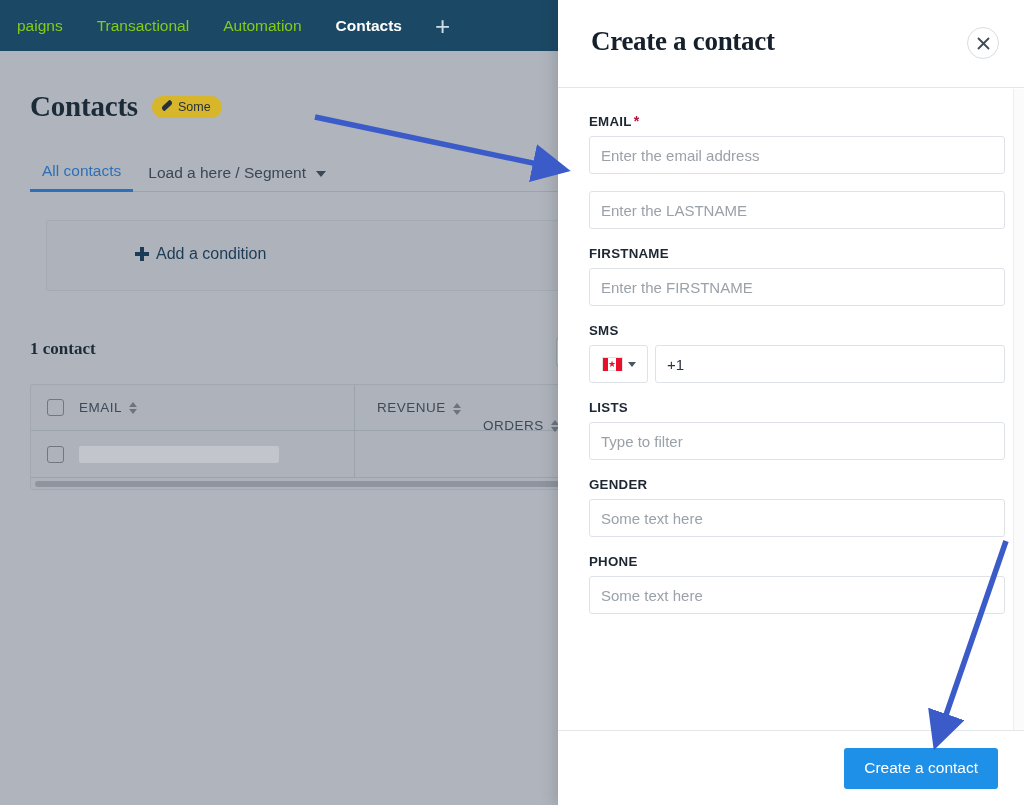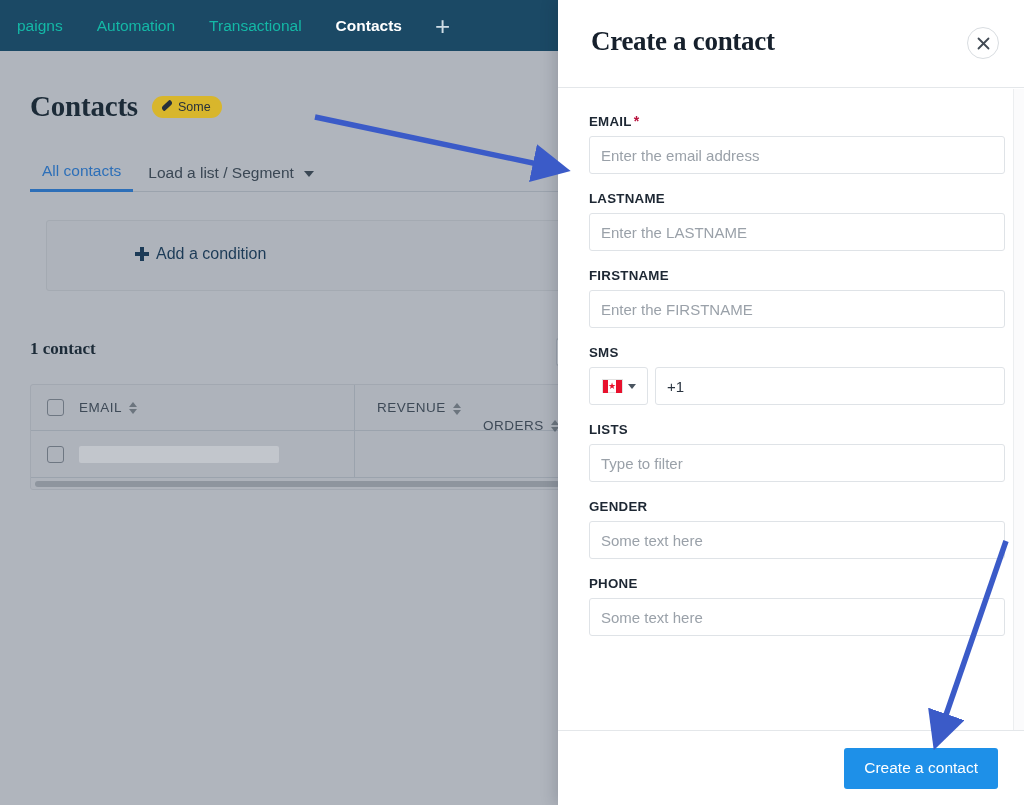--- a/index.html
+++ b/index.html
@@ -31,21 +31,21 @@
     position: absolute;
     top: 0; left: 0;
     width: 1024px;
     height: 51px;
     background: #1b4965;
     display: flex;
     align-items: center;
     padding-left: 0;
   }
   .nav-item {
-    color: #14b8a6;
+    color: #84cc16;
     font-size: 15.5px;
     padding: 0 17px;
     white-space: nowrap;
     line-height: 51px;
   }
   .nav-item.active { color: #ffffff; font-weight: bold; }
   .nav-plus {
     color: #cfdde6;
     font-size: 26px;
     font-weight: 300;
@@ -430,40 +430,40 @@
 </style>
 </head>
 <body>
 
 <div id="root">
 
   <div id="bg-app">
 
     <div id="topnav">
       <span class="nav-item">paigns</span>
+      <span class="nav-item">Transactional</span>
       <span class="nav-item">Automation</span>
-      <span class="nav-item">Transactional</span>
       <span class="nav-item active">Contacts</span>
       <span class="nav-plus">+</span>
     </div>
 
     <div id="page-body">
 
       <div id="page-title-row">
         <span id="page-title">Contacts</span>
         <span id="beta-badge">
           <span class="flask-glyph"></span>
           <span>Some</span>
         </span>
       </div>
 
       <div id="tabs-row">
         <span class="tab active">All contacts</span>
         <span class="tab">
-          <span>Load a list / Segment</span>
+          <span>Load a here / Segment</span>
           <span class="caret"></span>
         </span>
       </div>
 
       <div id="condition-box">
         <div id="add-condition">
           <span class="plus-glyph"></span>
           <span>Add a condition</span>
         </div>
       </div>
@@ -533,21 +533,20 @@
     <div id="panel-body">
 
       <div class="field">
         <label class="field-label">
           <span>EMAIL</span><span class="req-star">*</span>
         </label>
         <input class="field-input" type="text" placeholder="Enter the email address" style="">
       </div>
 
       <div class="field">
-        <label class="field-label">LASTNAME</label>
         <input class="field-input" type="text" placeholder="Enter the LASTNAME" style="">
       </div>
 
       <div class="field">
         <label class="field-label">FIRSTNAME</label>
         <input class="field-input" type="text" placeholder="Enter the FIRSTNAME" style="">
       </div>
 
       <div class="field">
         <label class="field-label">SMS</label>

